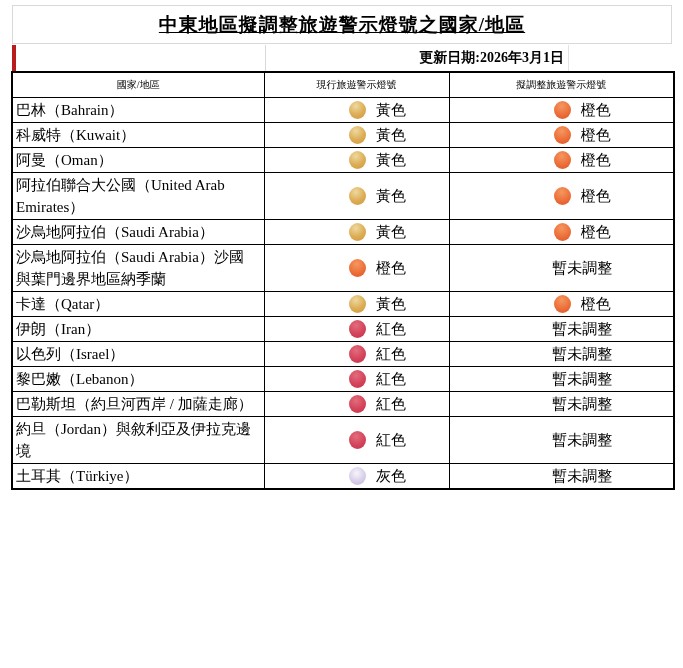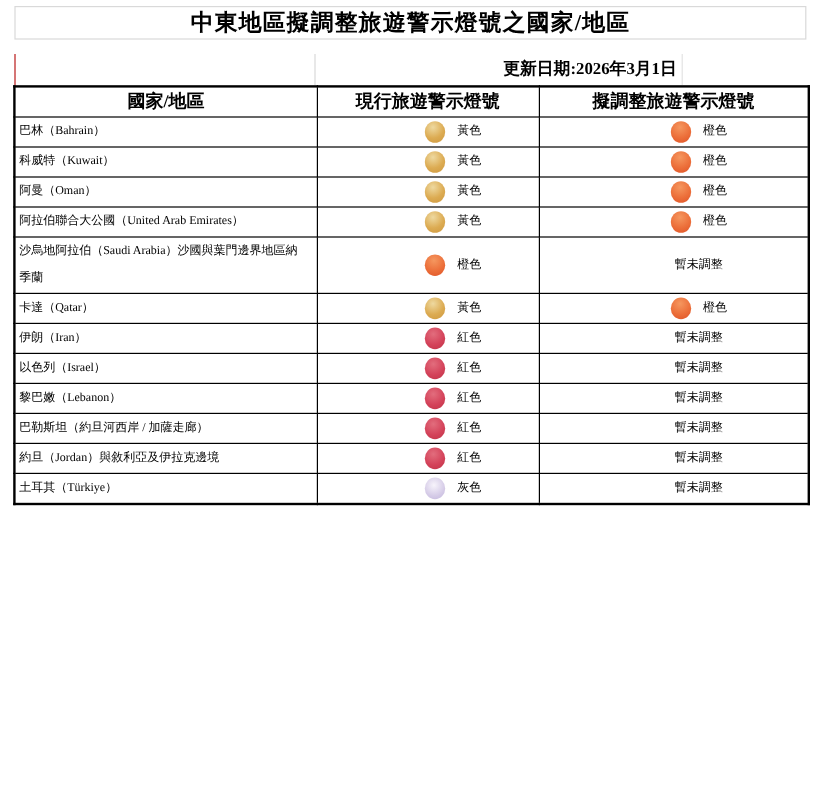--- a/index.html
+++ b/index.html
@@ -7,31 +7,32 @@
   .page {
     position:relative;
     width:683px; height:668px;
     background:#ffffff;
     font-family:"Liberation Serif","DejaVu Serif",serif;
     color:#000;
     overflow:hidden;
   }
   .title-box {
     position:absolute; left:12px; top:5px;
-    width:660px; height:28px;
+    width:660px; height:39px;
     border:1px solid #d9d9d9;
     display:flex; align-items:center; justify-content:center;
     font-size:19px; font-weight:bold;
     letter-spacing:1px;
+    text-decoration:underline;
   }
   .date-strip {
     position:absolute; left:12px; top:45px;
     width:557px; height:26px;
     display:flex;
-    border-left:1px solid #b91c1c;
+    border-left:4px solid #b91c1c;
     border-right:1px solid #e3e3e3;
   }
   .date-left { width:250px; border-right:1px solid #d9d9d9; }
   .date-right {
     flex:1;
     display:flex; align-items:center; justify-content:flex-end;
     padding-right:4px;
     font-weight:bold; font-size:14px;
   }
   table.main {
@@ -40,26 +41,26 @@
     border-collapse:collapse;
     table-layout:fixed;
   }
   table.main, table.main th, table.main td { border:1px solid #000; }
   table.main { border-width:2px; }
   table.main thead th { border-bottom-width:1.5px; }
   col.c1 { width:252px; }
   col.c2 { width:185px; }
   col.c3 { width:225px; }
   th {
-    font-size:15px; font-weight:bold;
+    font-size:10px; font-weight:normal;
     text-align:center; height:25px;
     padding:1px 2px;
     margin-top:16px;
   }
-  td { font-size:10px; line-height:22px; padding:1px 2px; }
+  td { font-size:15px; line-height:22px; padding:1px 2px; }
   td.country {
     text-align:left;
     padding:1px 10px 1px 3px;
     height:24px;
   }
   td.light { text-align:left;padding-left:44px; }
   .light-cell {
     display:flex; align-items:center; justify-content:center;
     gap:10px;
   }
@@ -154,20 +155,35 @@
             </span>
           </td>
           <td class="light">
             <span class="light-cell">
               <span class="dot orange"></span>
               <span>橙色</span>
             </span>
           </td>
         </tr>
         <tr>
+          <td class="country">沙烏地阿拉伯（Saudi Arabia）</td>
+          <td class="light">
+            <span class="light-cell">
+              <span class="dot yellow"></span>
+              <span>黃色</span>
+            </span>
+          </td>
+          <td class="light">
+            <span class="light-cell">
+              <span class="dot orange"></span>
+              <span>橙色</span>
+            </span>
+          </td>
+        </tr>
+        <tr>
           <td class="country">沙烏地阿拉伯（Saudi Arabia）沙國與葉門邊界地區納季蘭</td>
           <td class="light">
             <span class="light-cell">
               <span class="dot orange"></span>
               <span>橙色</span>
             </span>
           </td>
           <td class="light">
             <span class="light-cell">
               <span>暫未調整</span>

